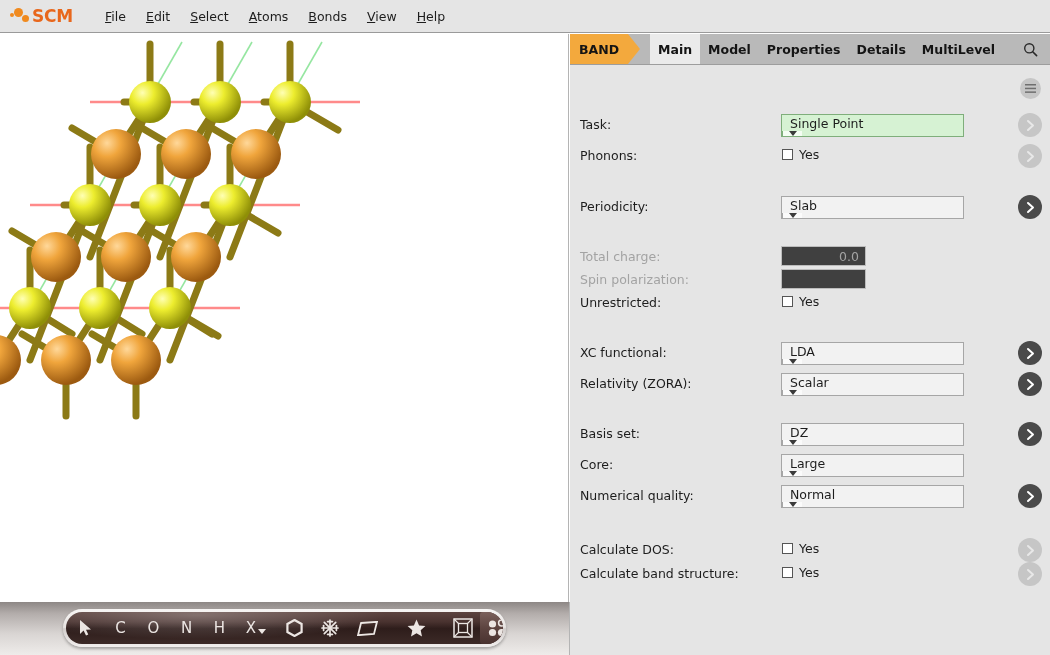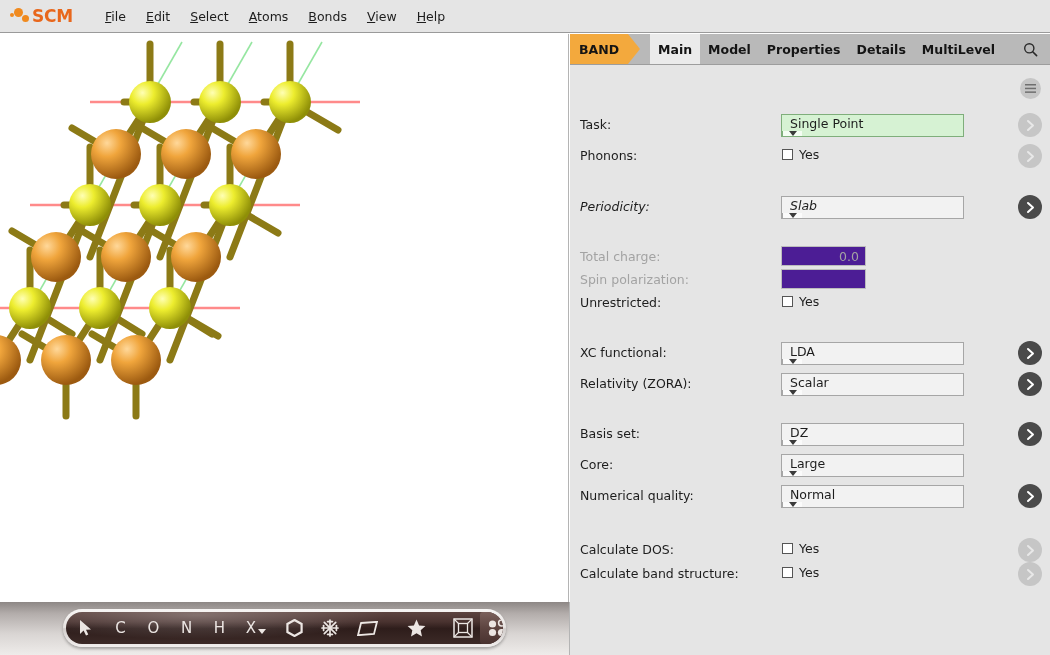--- a/index.html
+++ b/index.html
@@ -127,21 +127,21 @@
     border-left:1px solid #a6a6a6;background:#fbfbfb;
   }
   .combo.green .btn{background:#f4fdf3;border-left-color:#7fae7b;}
   .combo .btn i{
     display:block;width:0;height:0;border-left:4px solid transparent;
     border-right:4px solid transparent;border-top:5px solid #3a3a3a;
   }
 
   .txtfield{
     position:absolute;left:211px;top:0;width:85px;height:20px;
-    background:#4c1d95;border:1px solid #bcbcbc;box-sizing:border-box;
+    background:#404040;border:1px solid #bcbcbc;box-sizing:border-box;
     display:flex;align-items:center;justify-content:flex-end;padding-right:6px;
     font-size:12.5px;color:#a3a3a3;
   }
 
   .chk{
     position:absolute;left:212px;top:2px;display:flex;align-items:center;cursor:default;
   }
   .chk .box{
     width:11px;height:11px;background:#ffffff;border:1px solid #555;box-sizing:border-box;
   }
@@ -409,21 +409,21 @@
             <div class="chk">
               <span class="box"></span>
               <span class="cl">Yes</span>
             </div>
             <div class="arrowbtn off">
               <svg width="11" height="13" viewBox="0 0 11 13">
                 <polyline points="3,2 8,6.5 3,11" fill="none" stroke="#e8e8e8" stroke-width="2" stroke-linecap="round" stroke-linejoin="round"></polyline>
               </svg>
             </div>
           </div>
-          <div class="row" style="top: 131px; font-style: italic;">
+          <div class="row" style="top: 131px;">
             <div class="lbl">Periodicity:</div>
             <div class="combo">
               <div class="val">Slab</div>
               <div class="btn">
                 <i></i>
               </div>
             </div>
             <div class="arrowbtn">
               <svg width="11" height="13" viewBox="0 0 11 13">
                 <polyline points="3,2 8,6.5 3,11" fill="none" stroke="#ffffff" stroke-width="2" stroke-linecap="round" stroke-linejoin="round"></polyline>

